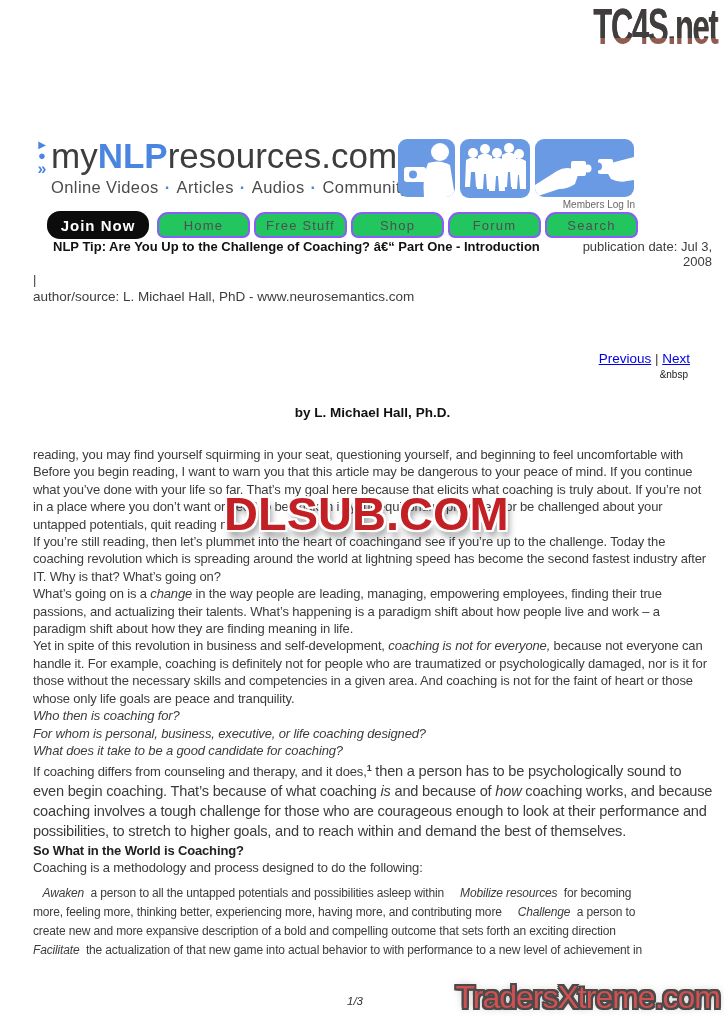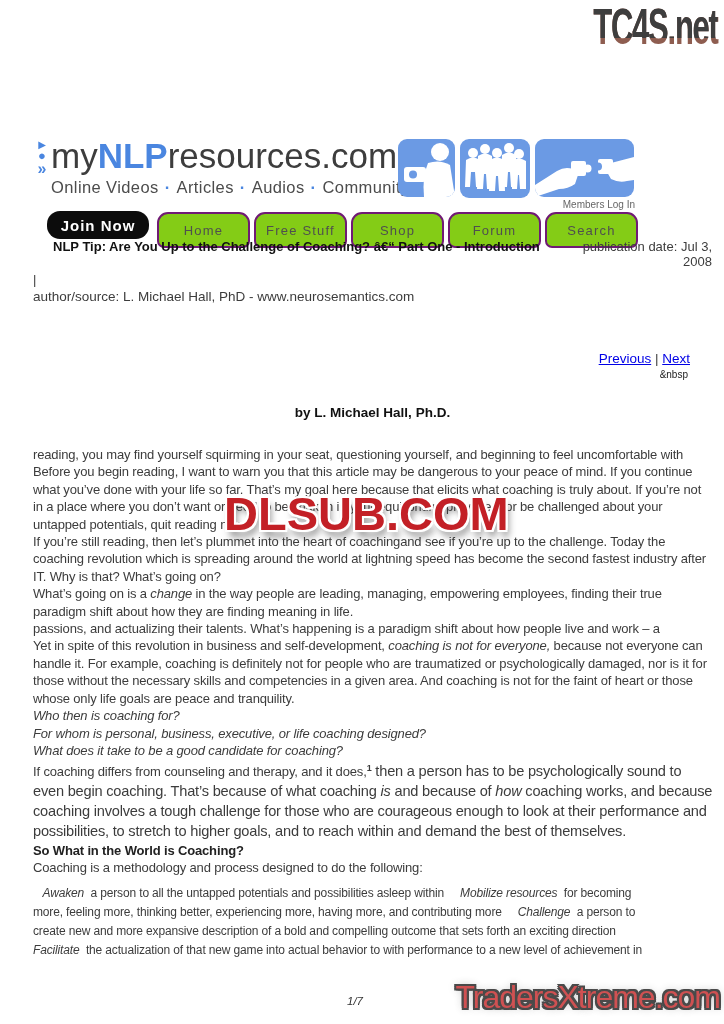--- a/index.html
+++ b/index.html
@@ -28,22 +28,22 @@
   
   .tiles{position:absolute;left:398px;top:139px;display:flex;align-items:flex-start;}
   .tile{background:#6b9ae4;border-radius:9px;margin-right:5px;overflow:hidden;}
   .members{position:absolute;left:398px;top:199px;width:237px;text-align:right;font-size:10px;color:#666;}
 
   
   .navrow{position:absolute;left:47px;top:211px;display:flex;align-items:flex-start;}
   .join{box-sizing:border-box;width:102px;height:28px;background:#0c0c0c;color:#fff;border-radius:13px;
         display:flex;align-items:center;justify-content:center;font-weight:bold;font-size:15px;
         letter-spacing:1px;margin-right:4px;text-align:right;}
-  .tab{box-sizing:border-box;width:93px;height:36px;margin-left:4px;margin-top:1px;background:#84cc16;
-       border:2px solid #701a75;border-radius:11px 11px 7px 7px;color:#4f4f4f;font-size:13px;
+  .tab{box-sizing:border-box;width:93px;height:26px;margin-left:4px;margin-top:1px;background:#22c55e;
+       border:2px solid #8b5cf6;border-radius:11px 11px 7px 7px;color:#4f4f4f;font-size:13px;
        letter-spacing:1.2px;display:flex;align-items:center;justify-content:center;}
 
   
   .content{position:absolute;left:33px;top:239px;width:679px;}
   .title-row{display:flex;padding-left:20px;font-size:13px;line-height:15px;}
   .title-main{flex:1;font-weight:bold;color:#111;}
   .title-pub{width:137px;text-align:right;color:#3c3c3c;font-weight:normal;}
   .sepbar{font-size:13px;line-height:15px;margin-top:3px;}
   .author{font-size:13.5px;line-height:16px;margin-top:2px;}
   .navlinks{margin-top:46px;text-align:right;padding-right:22px;font-size:13.5px;line-height:16px;}
@@ -185,22 +185,22 @@
     <div class="body-lines">
         <div class="bline "><span>reading, you may find yourself squirming in your seat, questioning yourself, and beginning to feel uncomfortable with</span></div>
         <div class="bline "><span>Before you begin reading, I want to warn you that this article may be dangerous to your peace of mind. If you continue</span></div>
         <div class="bline "><span>what you’ve done with your life so far. That’s my goal here because that elicits what coaching is truly about. If you’re not</span></div>
         <div class="bline "><span>in a place where you don’t want or need to be shaken in your equilibrium, provoked, or be challenged about your</span></div>
         <div class="bline "><span>untapped potentials, quit reading now.</span></div>
         <div class="bline "><span>If you’re still reading, then let’s plummet into the heart of coachingand see if you’re up to the challenge. Today the</span></div>
         <div class="bline "><span>coaching revolution which is spreading around the world at lightning speed has become the second fastest industry after</span></div>
         <div class="bline "><span>IT. Why is that? What’s going on?</span></div>
         <div class="bline "><span>What’s going on is a </span><span class="i">change</span><span> in the way people are leading, managing, empowering employees, finding their true</span></div>
+        <div class="bline "><span>passions, and actualizing their talents. What’s happening is a paradigm shift about how people live and work – a</span></div>
         <div class="bline "><span>paradigm shift about how they are finding meaning in life.</span></div>
-        <div class="bline "><span>passions, and actualizing their talents. What’s happening is a paradigm shift about how people live and work – a</span></div>
         <div class="bline "><span>Yet in spite of this revolution in business and self-development, </span><span class="i">coaching is not for everyone,</span><span> because not everyone can</span></div>
         <div class="bline "><span>handle it. For example, coaching is definitely not for people who are traumatized or psychologically damaged, nor is it for</span></div>
         <div class="bline "><span>those without the necessary skills and competencies in a given area. And coaching is not for the faint of heart or those</span></div>
         <div class="bline "><span>whose only life goals are peace and tranquility.</span></div>
         <div class="bline "><span class="i">Who then is coaching for?</span></div>
         <div class="bline "><span class="i">For whom is personal, business, executive, or life coaching designed?</span></div>
         <div class="bline "><span class="i">What does it take to be a good candidate for coaching?</span></div>
         <div class="bline lgl"><span>If coaching differs from counseling and therapy, and it does,</span><span class="sup">1</span><span class="lg"> then a person has to be psychologically sound to</span></div>
         <div class="bline lgl"><span class="lg">even begin coaching. That’s because of what coaching </span><span class="lg i">is</span><span class="lg"> and because of </span><span class="lg i">how</span><span class="lg"> coaching works, and because</span></div>
         <div class="bline lgl"><span class="lg">coaching involves a tough challenge for those who are courageous enough to look at their performance and</span></div>
@@ -210,16 +210,16 @@
         <div class="bline gap"></div>
         <div class="bline tail"><span>   </span><span class="i">Awaken</span><span>  a person to all the untapped potentials and possibilities asleep within     </span><span class="i">Mobilize resources</span><span>  for becoming</span></div>
         <div class="bline tail"><span>more, feeling more, thinking better, experiencing more, having more, and contributing more     </span><span class="i">Challenge</span><span>  a person to</span></div>
         <div class="bline tail"><span>create new and more expansive description of a bold and compelling outcome that sets forth an exciting direction</span></div>
         <div class="bline tail"><span class="i">Facilitate</span><span>  the actualization of that new game into actual behavior to with performance to a new level of achievement in</span></div>
       </div>
   </div>
 
   <div class="dlsub">DLSUB.COM</div>
 
-  <div class="pagenum">1/7</div>
+  <div class="pagenum">1/3</div>
   <div class="traders">TradersXtreme.com</div>
 
 </div>
 
 </body></html>

